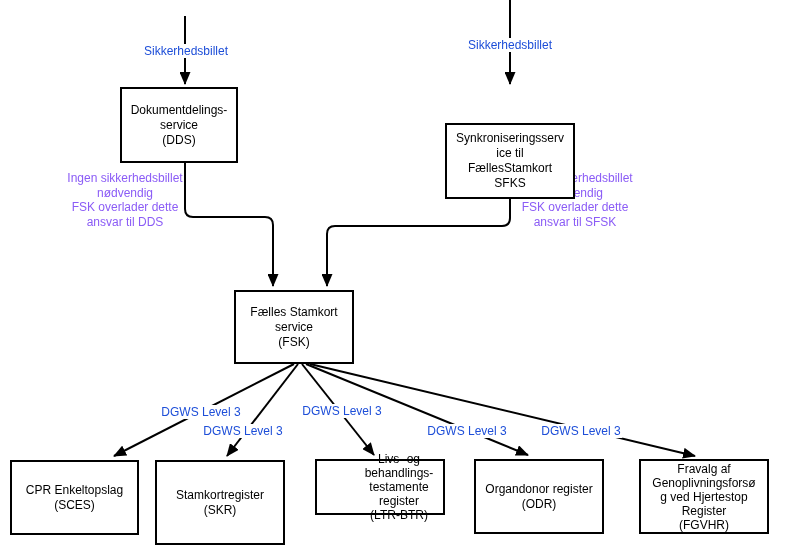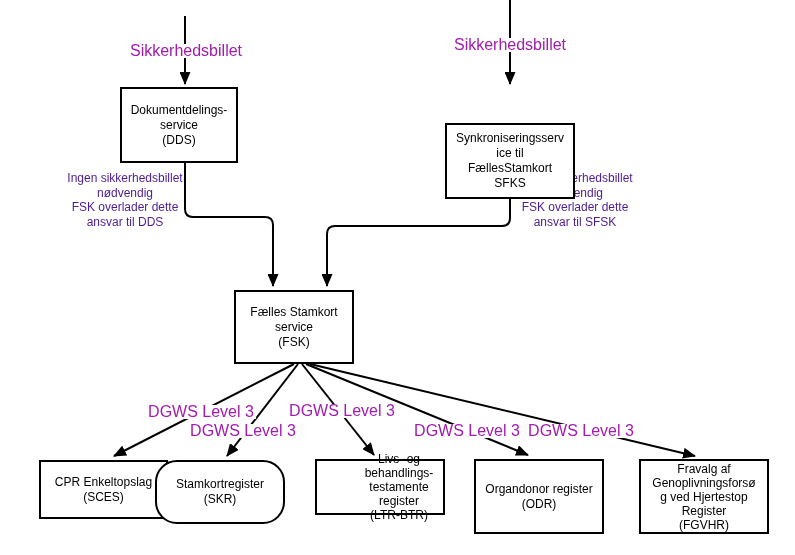--- a/index.html
+++ b/index.html
@@ -25,34 +25,34 @@
     font-size: 12px;
     line-height: 15px;
     white-space: pre-line;
     color: #000000;
   }
   .node.tight { line-height: 14px; }
   .edge-label {
     position: absolute;
     transform: translate(-50%, -50%);
     background: #ffffff;
-    font-size: 16px;
+    font-size: 12px;
     line-height: 14px;
     white-space: nowrap;
     padding: 0 2px;
-    color: #a21caf;
+    color: #1d4ed8;
   }
   .note {
     position: absolute;
     transform: translateX(-50%);
     font-size: 12px;
     line-height: 14.5px;
     white-space: pre-line;
     text-align: center;
-    color: #4c1d95;
+    color: #8b5cf6;
   }
 </style>
 </head>
 <body>
 
 <div class="canvas">
 
   <svg class="edges" width="795" height="555" viewBox="0 0 795 555" xmlns="http://www.w3.org/2000/svg">
     <defs>
       <marker id="arrowhead" markerUnits="userSpaceOnUse" markerWidth="13" markerHeight="11" refX="12" refY="5.5" orient="auto">
@@ -91,23 +91,23 @@
   <div class="node" style="left:120px; top:87px; width:118px; height:76px;">Dokumentdelings-
 service
 (DDS)</div>
   <div class="node" style="left:445px; top:87px; width:130px; height:76px;margin-top:36px;">Synkroniseringsserv
 ice til
 FællesStamkort
 SFKS</div>
   <div class="node" style="left:234px; top:290px; width:120px; height:74px;">Fælles Stamkort
 service
 (FSK)</div>
-  <div class="node" style="left:10px; top:460px; width:129px; height:59px;margin-left:29px;">CPR Enkeltopslag
+  <div class="node" style="left:10px; top:460px; width:129px; height:75px;">CPR Enkeltopslag
 (SCES)</div>
-  <div class="node" style="left:155px; top:460px; width:130px; height:64px;border-radius:22px;">Stamkortregister
+  <div class="node" style="left:155px; top:460px; width:130px; height:85px;">Stamkortregister
 (SKR)</div>
   <div class="node tight" style="left:315px; top:459px; width:130px; height:56px;padding-left:38px;">Livs- og
 behandlings-
 testamente register
 (LTR-BTR)</div>
   <div class="node tight" style="left:639px; top:459px; width:130px; height:75px;">Fravalg af
 Genoplivningsforsø
 g ved Hjertestop
 Register
 (FGVHR)</div>

